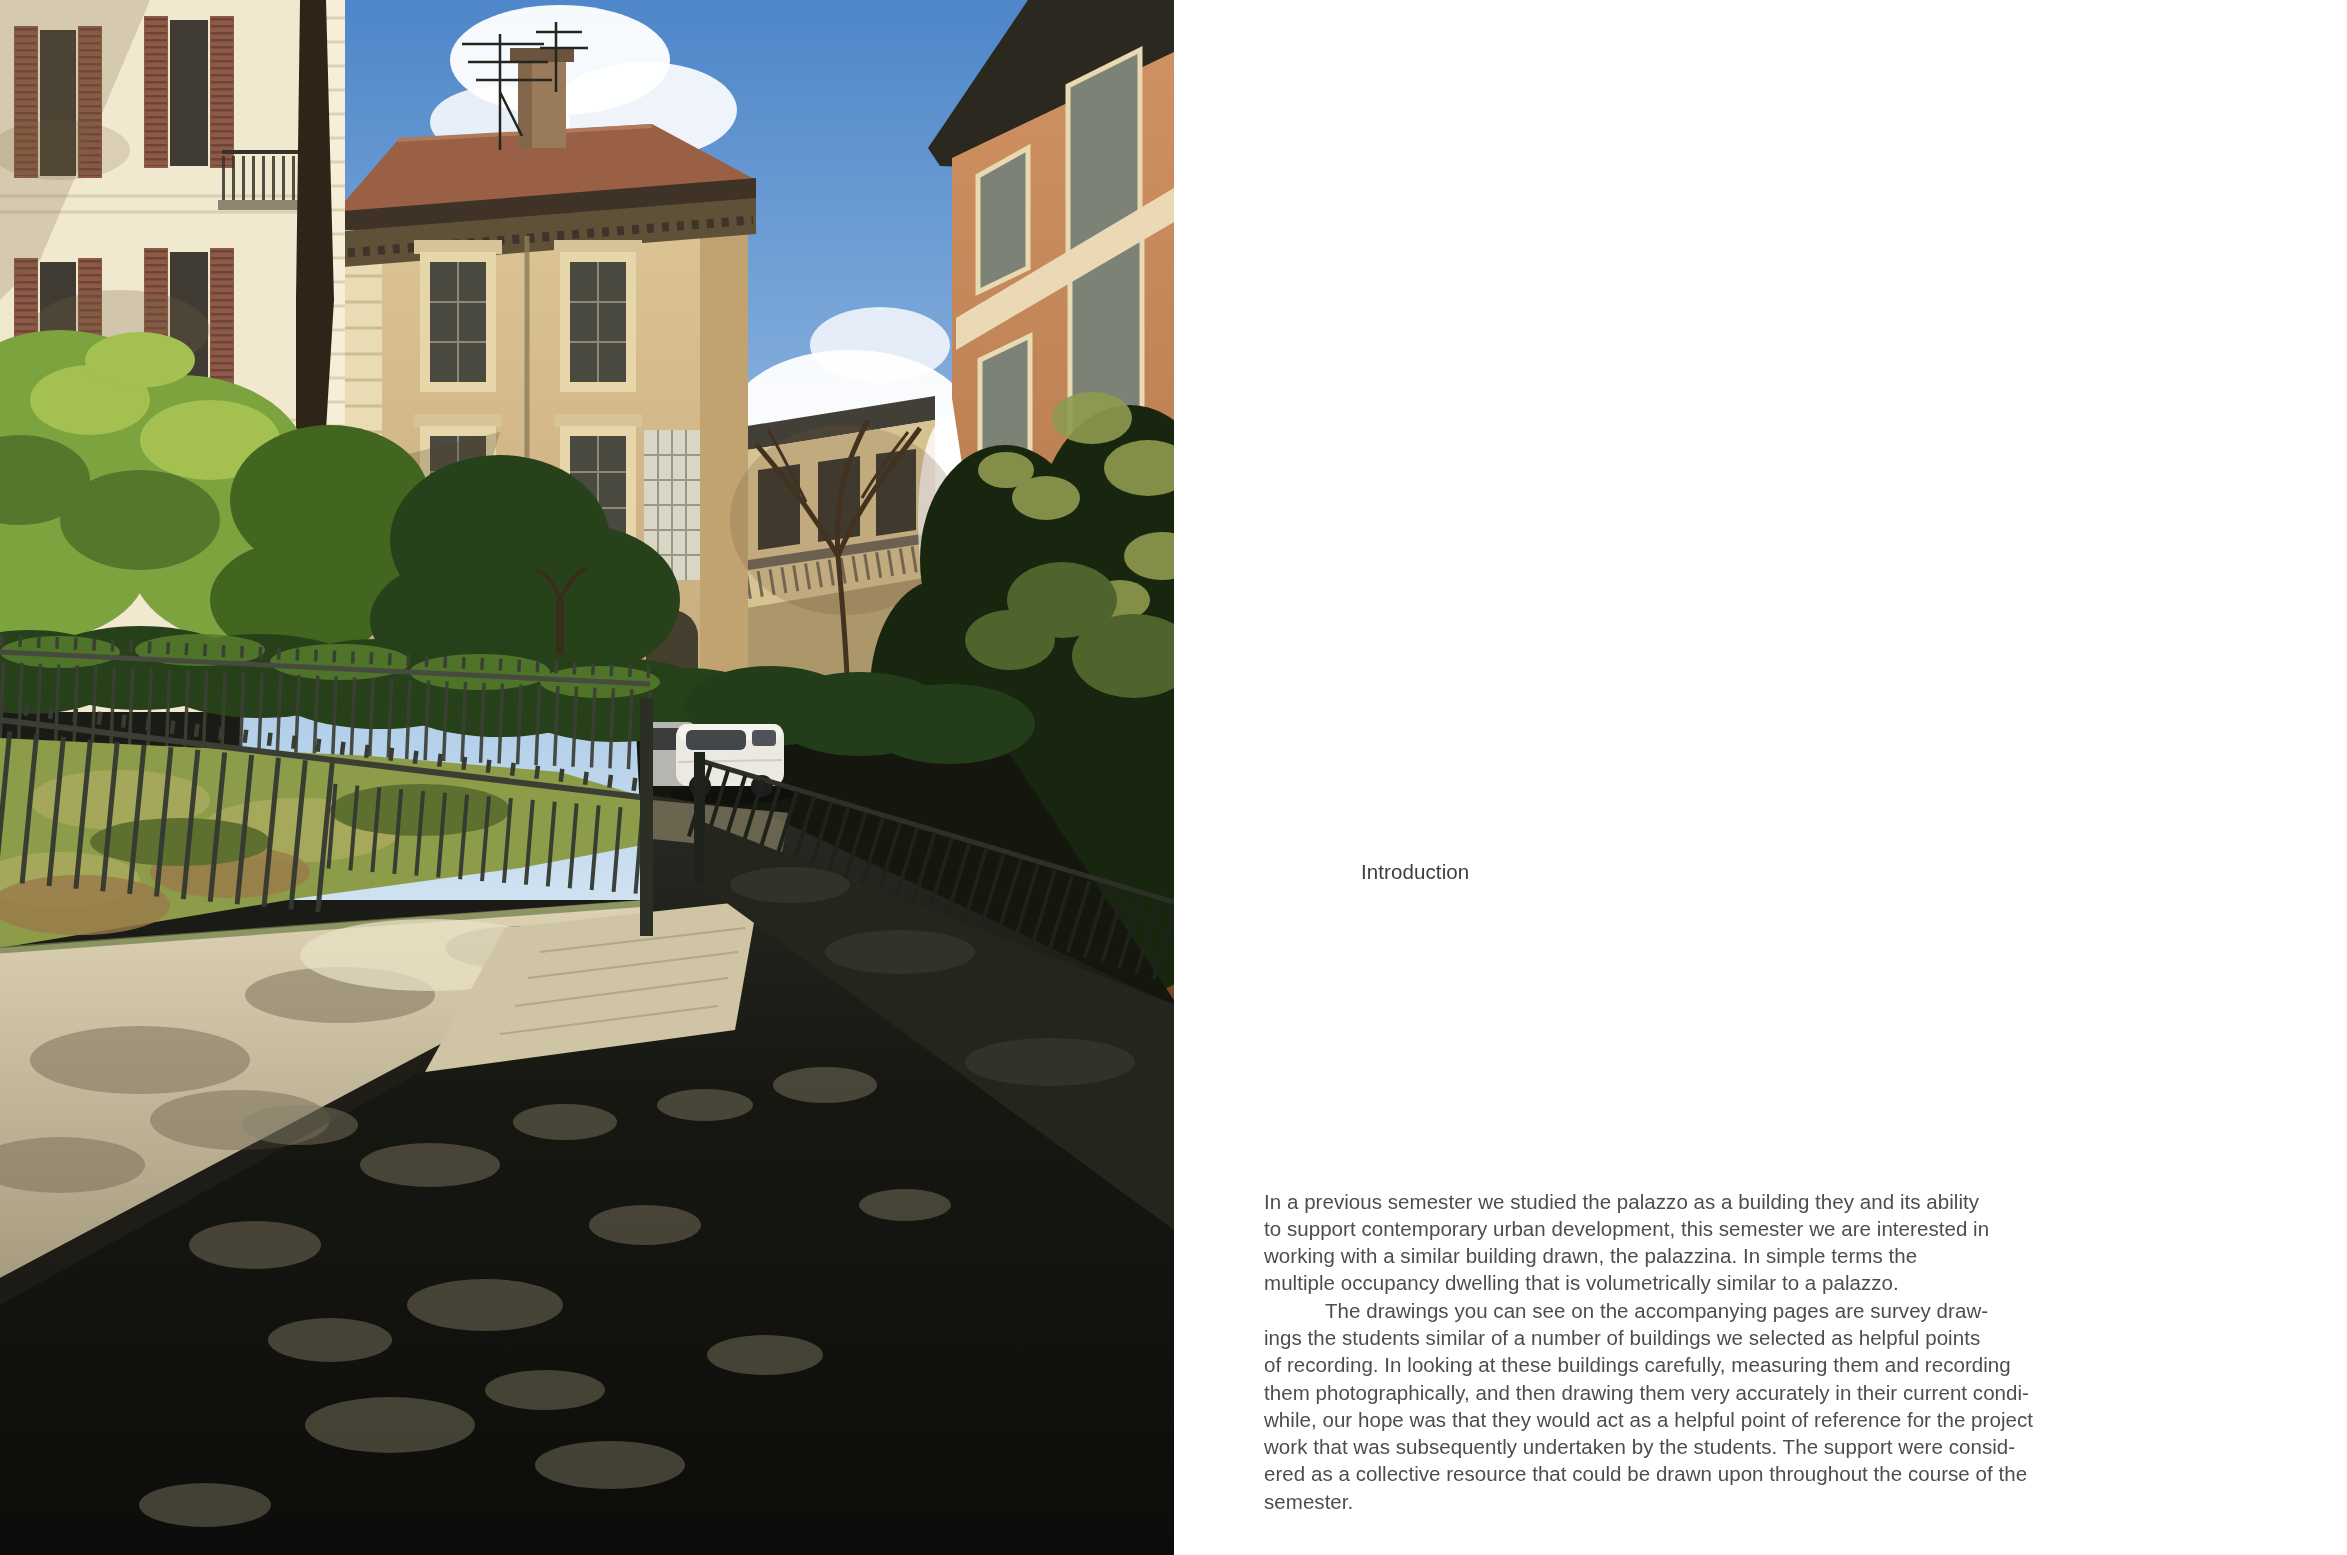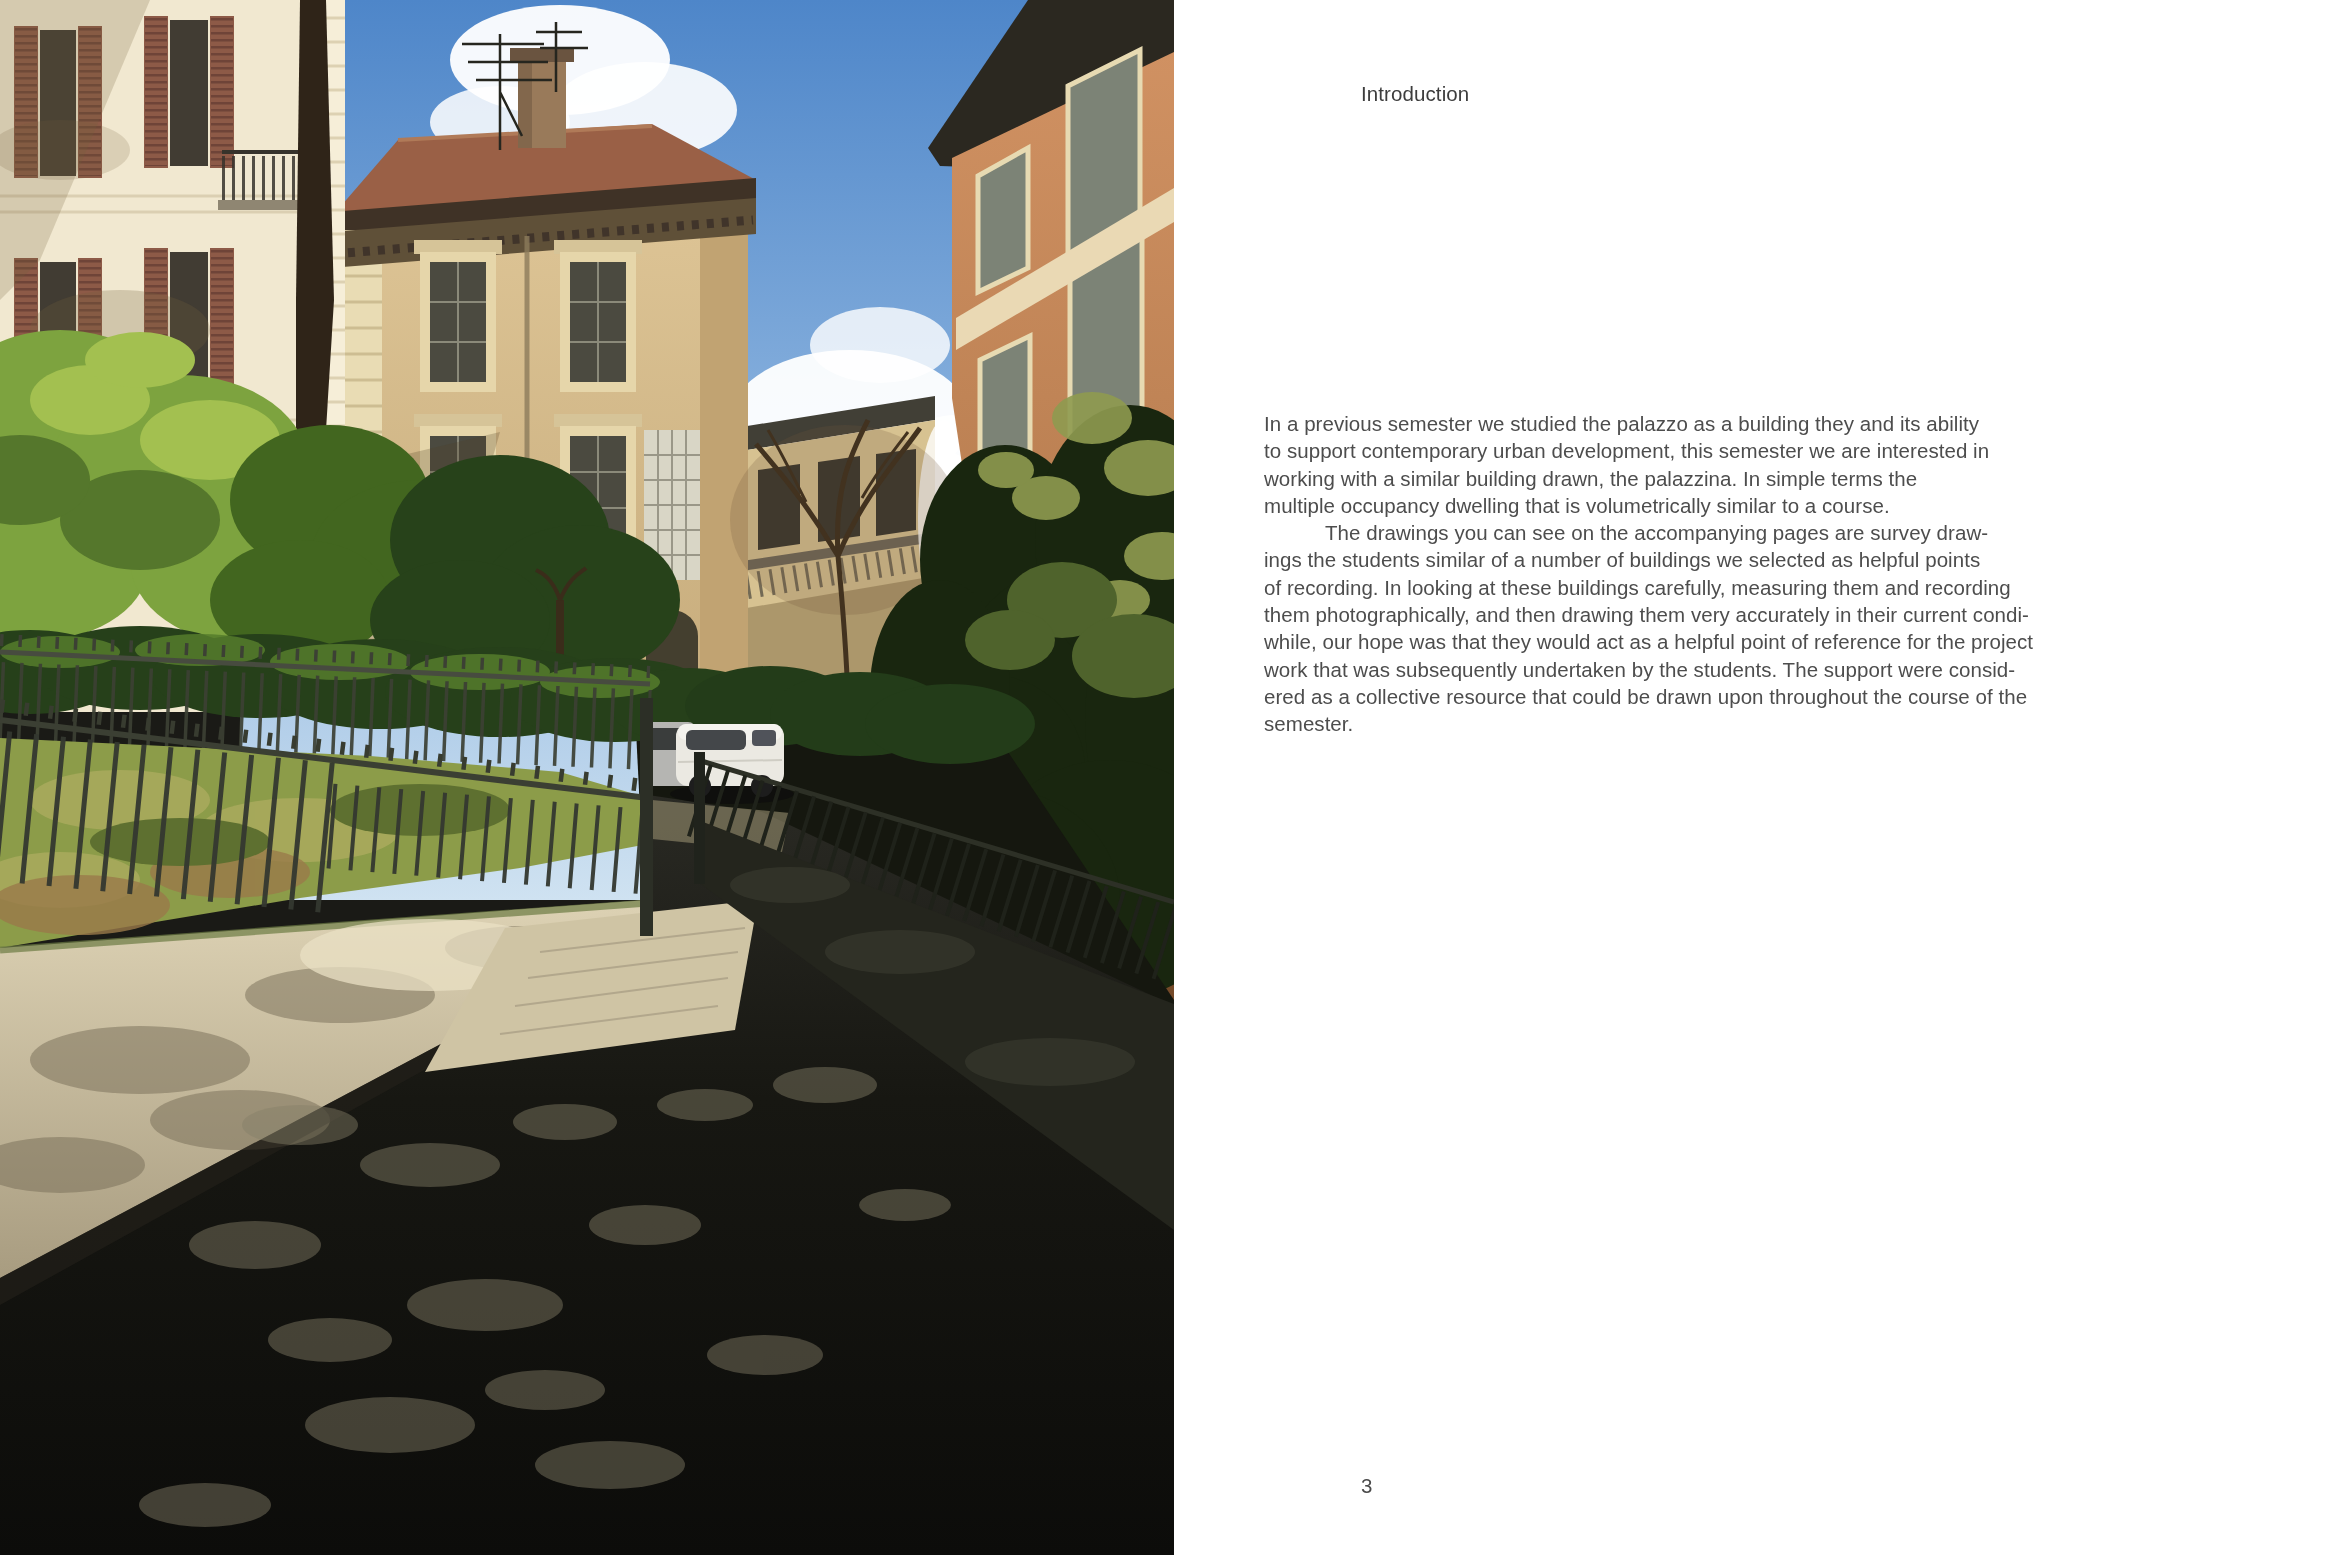--- a/index.html
+++ b/index.html
@@ -1,16 +1,16 @@
 <!DOCTYPE html>
 <html><head>
 <meta charset="utf-8">
 <style>
   html,body{margin:0;padding:0;background:#888;}
-  .spread{position:relative;width:2347px;height:1555px;background:#ffffff;display:flex;overflow:hidden;}
+  .spread{position:relative;width:2347px;height:1555px;background:#ffffff;display:flex;overflow:hidden;align-items:center;}
   .photo-page{position:relative;width:1174px;height:1555px;flex:0 0 auto;background:#1a1a16;}
   .photo-page svg{display:block;width:1174px;height:1555px;}
   .text-page{position:relative;flex:1 1 auto;background:#ffffff;
     font-family:"Liberation Sans","DejaVu Sans",sans-serif;color:#4a4a4a;}
   .heading{position:absolute;left:187px;top:82px;font-size:20.5px;color:#3d3d3d;letter-spacing:0.1px;}
   .body-text{position:absolute;left:90px;top:410px;font-size:20.5px;line-height:27.3px;
     color:#4d4d4d;letter-spacing:0.05px;}
   .body-text .line{white-space:pre;}
   .body-text .line.indent{padding-left:61px;}
   .pagenum{position:absolute;left:187px;top:1474px;font-size:20.5px;color:#4a4a4a;}
@@ -380,21 +380,21 @@
     </svg>
   </div>
 
   <div class="text-page">
     <div class="heading">Introduction</div>
 
     <div class="body-text">
       <div class="line">In a previous semester we studied the palazzo as a building they and its ability</div>
       <div class="line">to support contemporary urban development, this semester we are interested in</div>
       <div class="line">working with a similar building drawn, the palazzina. In simple terms the</div>
-      <div class="line">multiple occupancy dwelling that is volumetrically similar to a course.</div>
+      <div class="line">multiple occupancy dwelling that is volumetrically similar to a palazzo.</div>
       <div class="line indent">The drawings you can see on the accompanying pages are survey draw-</div>
       <div class="line">ings the students similar of a number of buildings we selected as helpful points</div>
       <div class="line">of recording. In looking at these buildings carefully, measuring them and recording</div>
       <div class="line">them photographically, and then drawing them very accurately in their current condi-</div>
       <div class="line">while, our hope was that they would act as a helpful point of reference for the project</div>
       <div class="line">work that was subsequently undertaken by the students. The support were consid-</div>
       <div class="line">ered as a collective resource that could be drawn upon throughout the course of the</div>
       <div class="line">semester.</div>
     </div>
 

